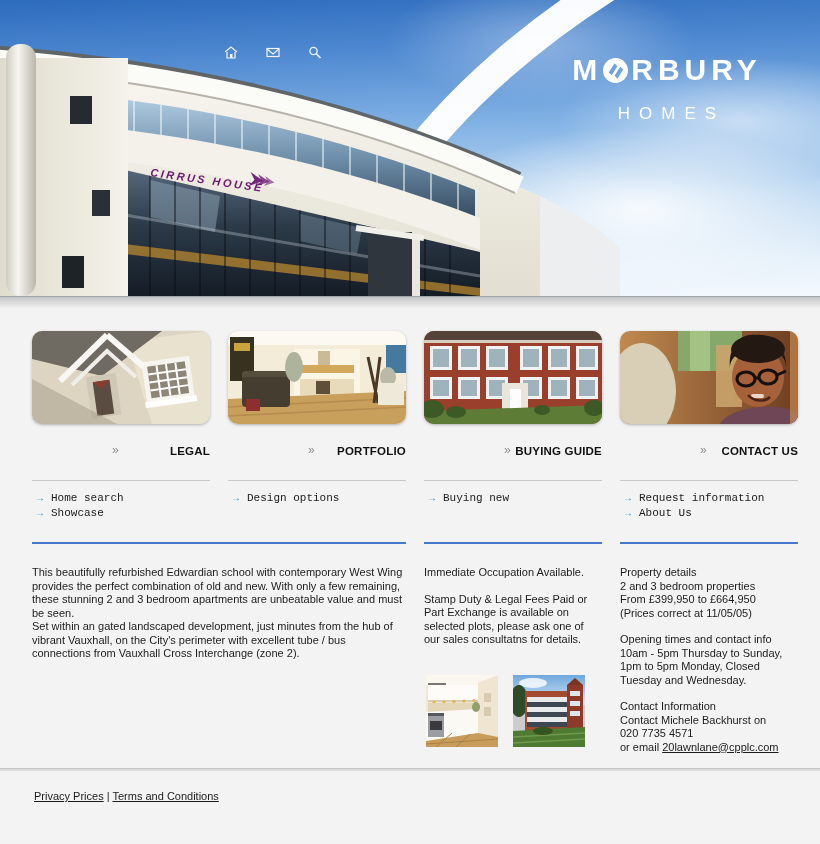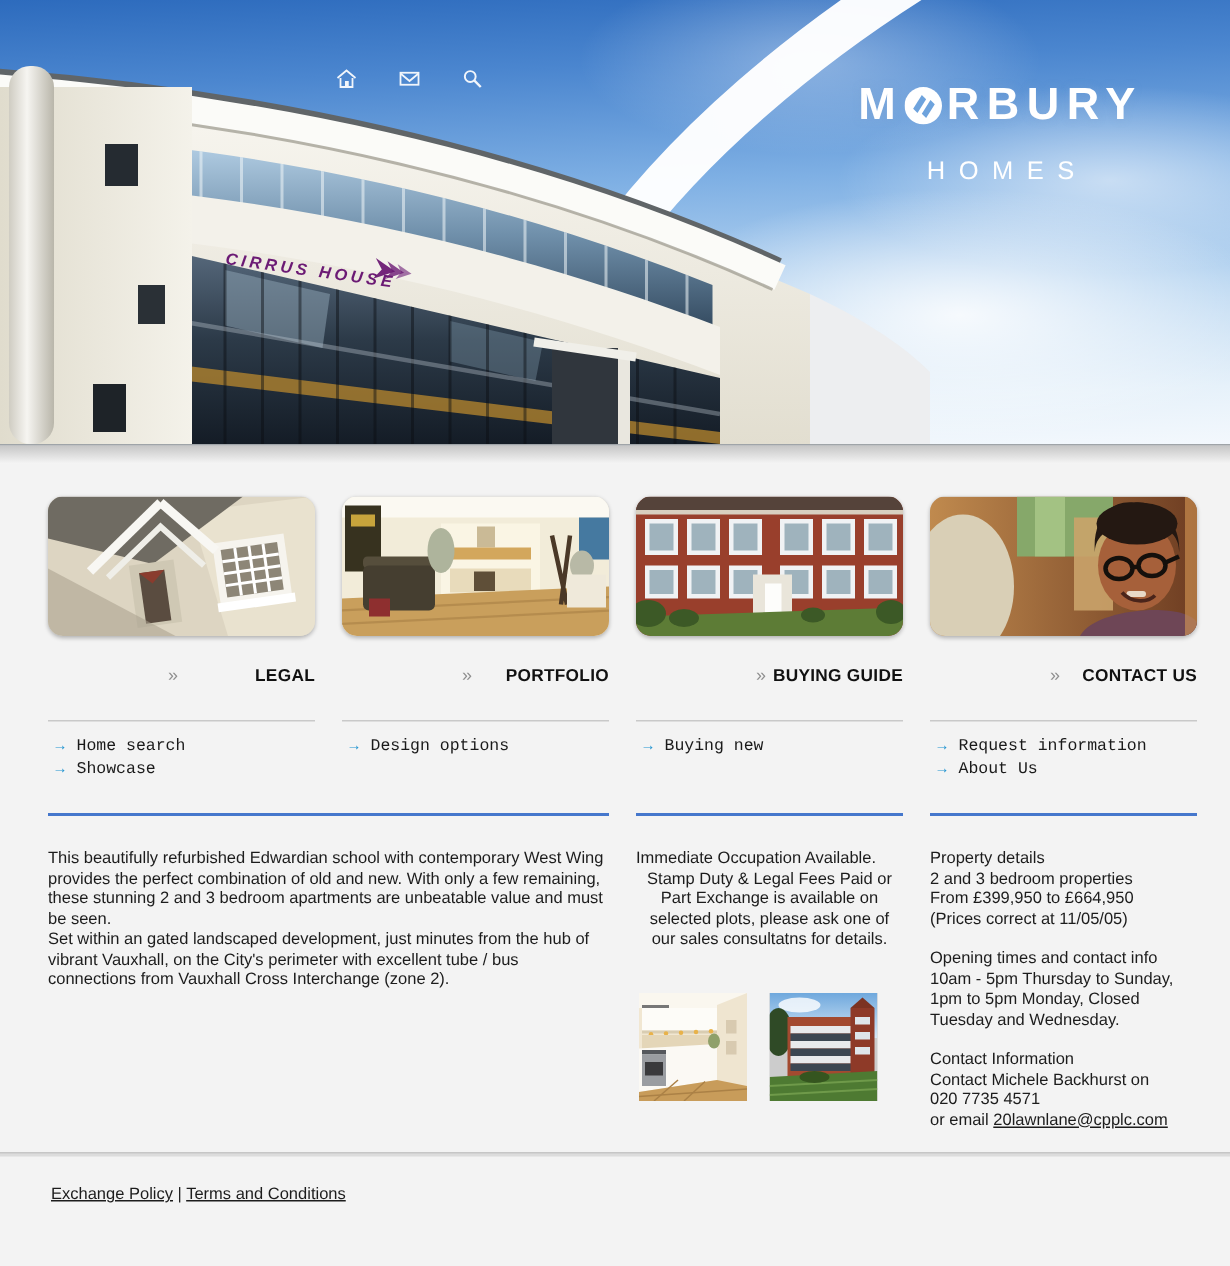--- a/index.html
+++ b/index.html
@@ -45,21 +45,21 @@
   .link-item{display:flex;align-items:baseline;height:15px;cursor:pointer;}
   .link-arrow{color:#2596d1;font-size:10px;width:16px;padding-left:3px;flex:0 0 16px;}
   .link-label{font-size:11px;color:#1a1a1a;font-family:Liberation Mono, monospace;}
 
   .blue-cell{border-top:2px solid #4577cc;height:0;}
 
   .text-row{margin-top:22px;min-height:183px;}
   .body-text{font-size:11px;line-height:13.5px;color:#1c1c1c;}
   .detail-block{margin-top:13px;}
   .detail-block:first-child{margin-top:0;}
-  .promo-gap{text-align:center;}
+  .promo-gap{margin-top:13px;}
   .email-link,.foot-link{color:#1c1c1c;text-decoration:underline;cursor:pointer;}
 
   .photo-row{display:flex;gap:15px;margin-top:28px;padding-left:2px;}
   .photo{width:72px;height:72px;overflow:hidden;background:#ccc;}
   .photo svg{display:block;}
 
   
   .footer-rule{margin-top:14px;height:2px;background:#dcdcdc;border-top:1px solid #c6c6c6;}
   .footer-text{padding:18px 0 0 34px;font-size:11px;line-height:14px;color:#222;}
 </style>
@@ -508,20 +508,20 @@
           <div>
             <span>or email </span><a class="email-link">20lawnlane@cpplc.com</a>
           </div>
         </div>
       </div>
     </div>
 
     <div class="footer-rule"></div>
     <div class="footer-text">
       <div>
-        <a class="foot-link">Exchange Policy</a>
+        <a class="foot-link">Privacy Prices</a>
         <span>|</span>
         <a class="foot-link">Terms and Conditions</a>
       </div>
     </div>
 
   </div>
 </div>
 
 </body></html>

